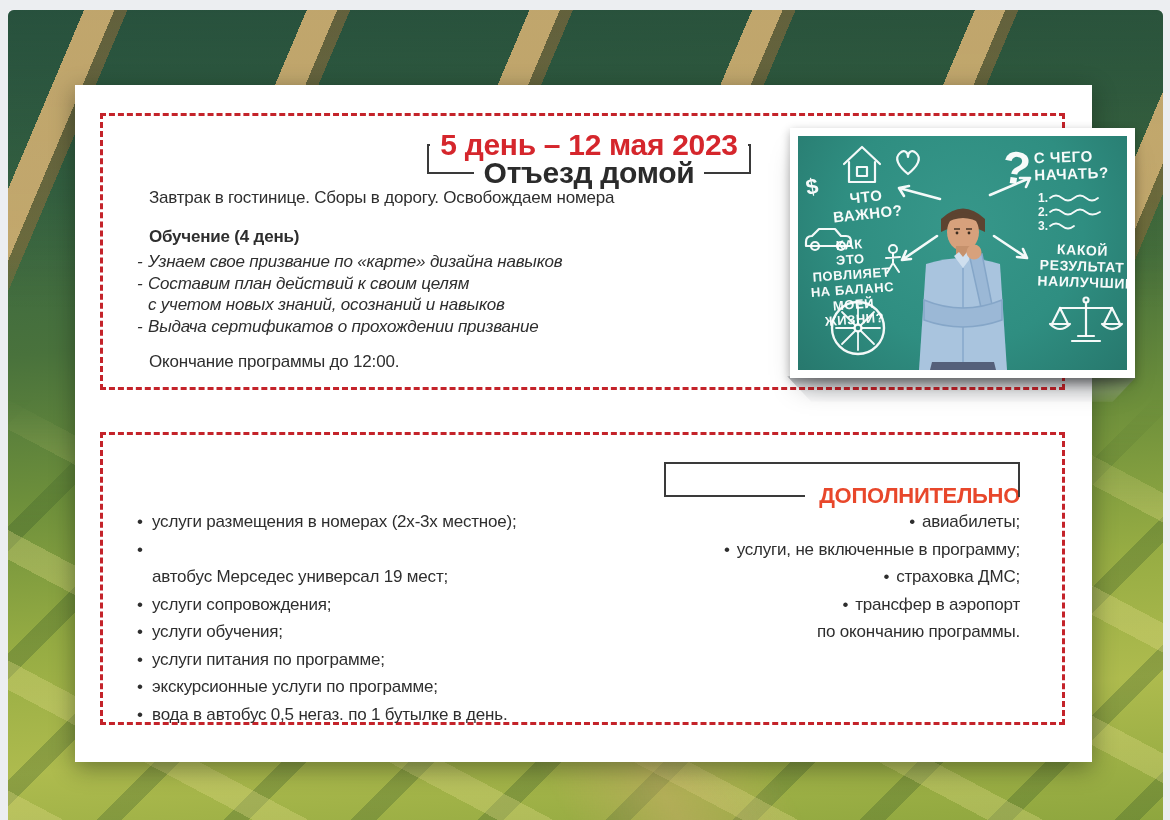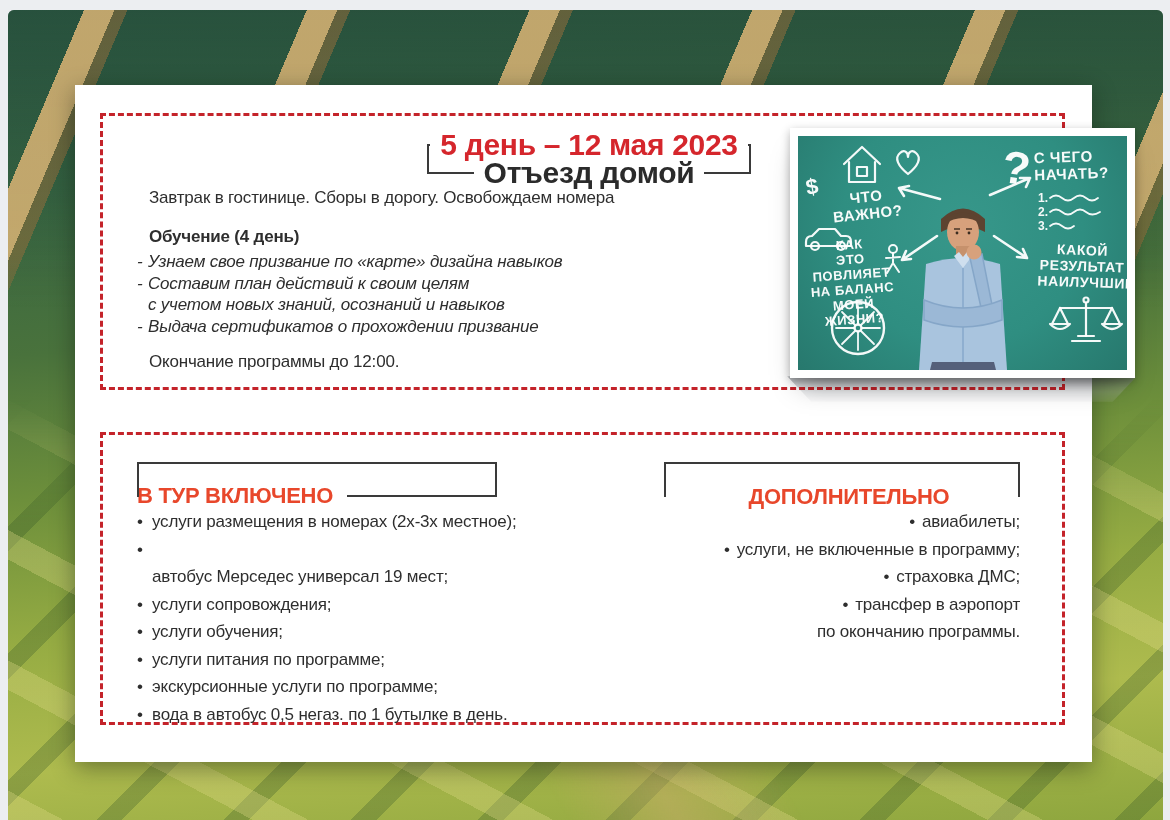--- a/index.html
+++ b/index.html
@@ -156,25 +156,20 @@
         <span>с учетом новых знаний, осознаний и навыков</span>
       </li>
 
       <li>
         <span class="dash">-</span>
         <span>Выдача сертификатов о прохождении призвание</span>
       </li>
     </ul>
   <div class="abs body-txt" style="left:62px;top:267px;">Окончание программы до 12:00.</div>
 
-  <div class="sec-head left" style="left:62px;top:397px;width:360px;">
-    <div class="sec-bracket"></div>
-    <span class="txt">В ТУР ВКЛЮЧЕНО</span>
-    <span class="hl"></span>
-  </div>
   <ul class="b-list left-col" style="left:62px;top:423px;width:520px;">
 
       <li>
         <span class="bullet">•</span>
         <span>услуги размещения в номерах (2х-3х местное);</span>
       </li>
 
       <li>
         <span class="bullet">•</span>
       </li>
@@ -203,21 +198,21 @@
         <span class="bullet">•</span>
         <span>экскурсионные услуги по программе;</span>
       </li>
 
       <li>
         <span class="bullet">•</span>
         <span>вода в автобус 0,5 негаз. по 1 бутылке в день.</span>
       </li>
     </ul>
 
-  <div class="sec-head right" style="left:589px;top:397px;width:356px;flex-direction:column;">
+  <div class="sec-head right" style="left:589px;top:397px;width:356px;">
     <div class="sec-bracket"></div>
     <span class="hl"></span>
     <span class="txt">ДОПОЛНИТЕЛЬНО</span>
   </div>
   <ul class="b-list right-col" style="right:72px;top:423px;width:420px;">
 
       <li>
         <span class="bullet">•</span>
         <span>авиабилеты;</span>
       </li>

